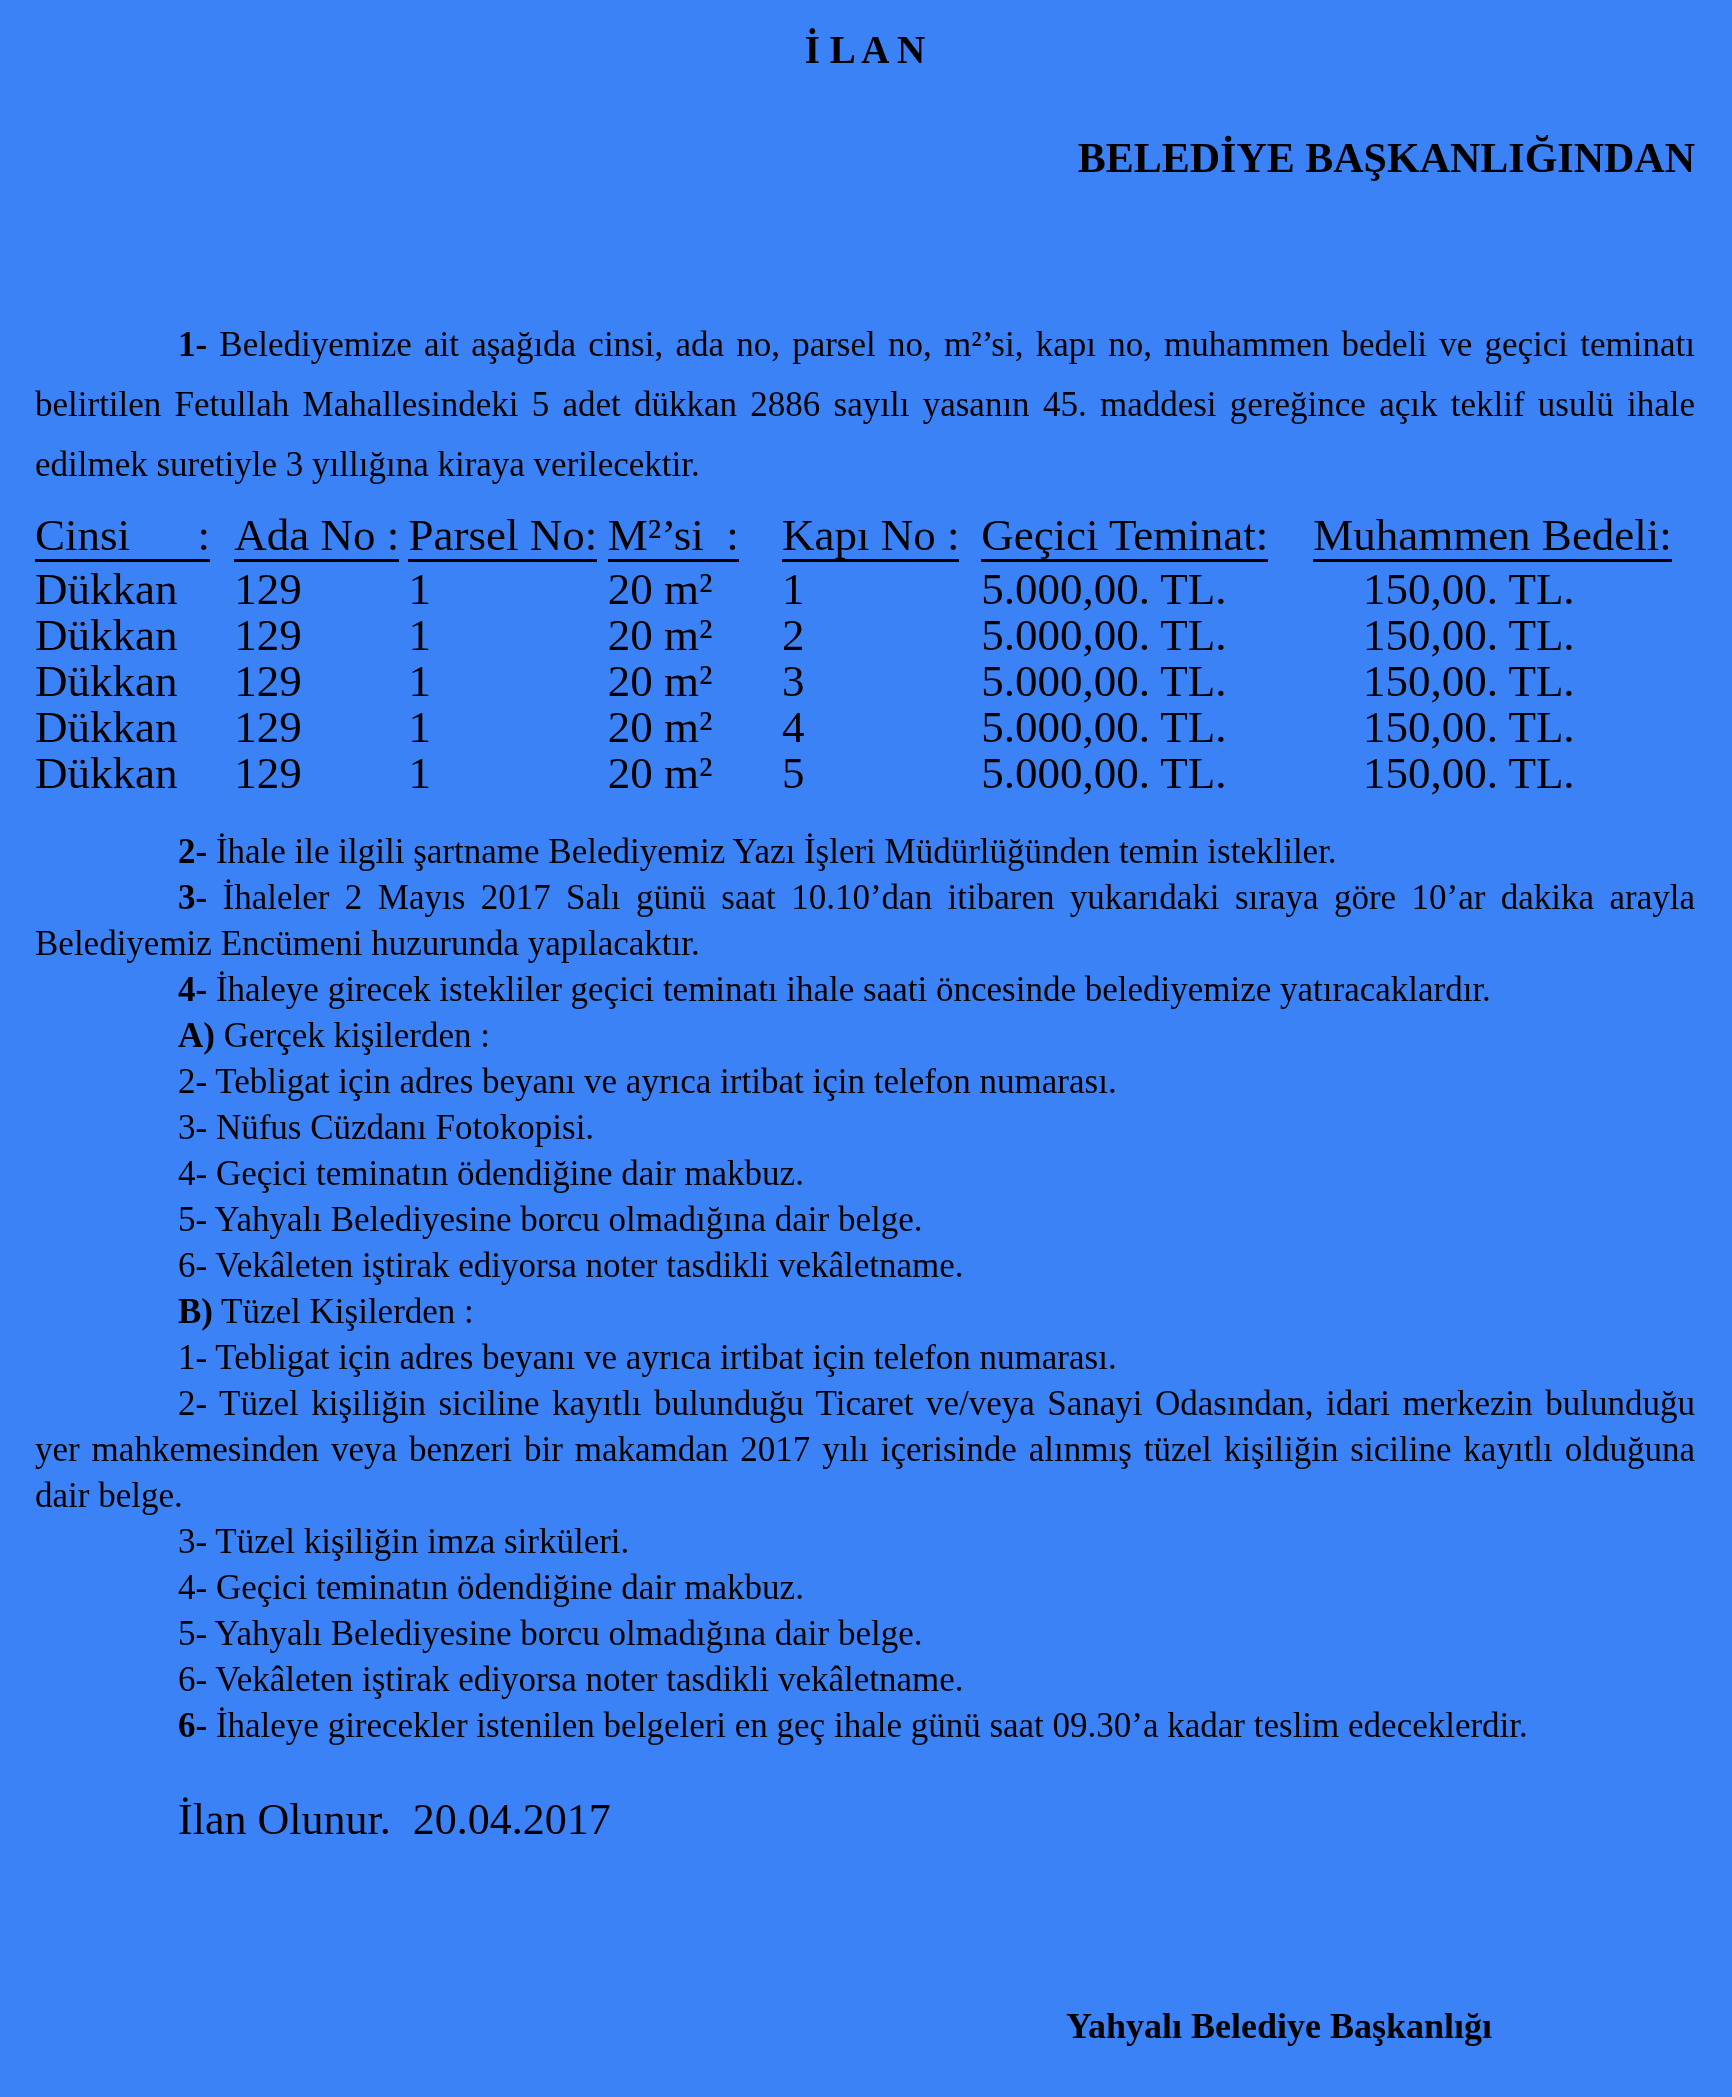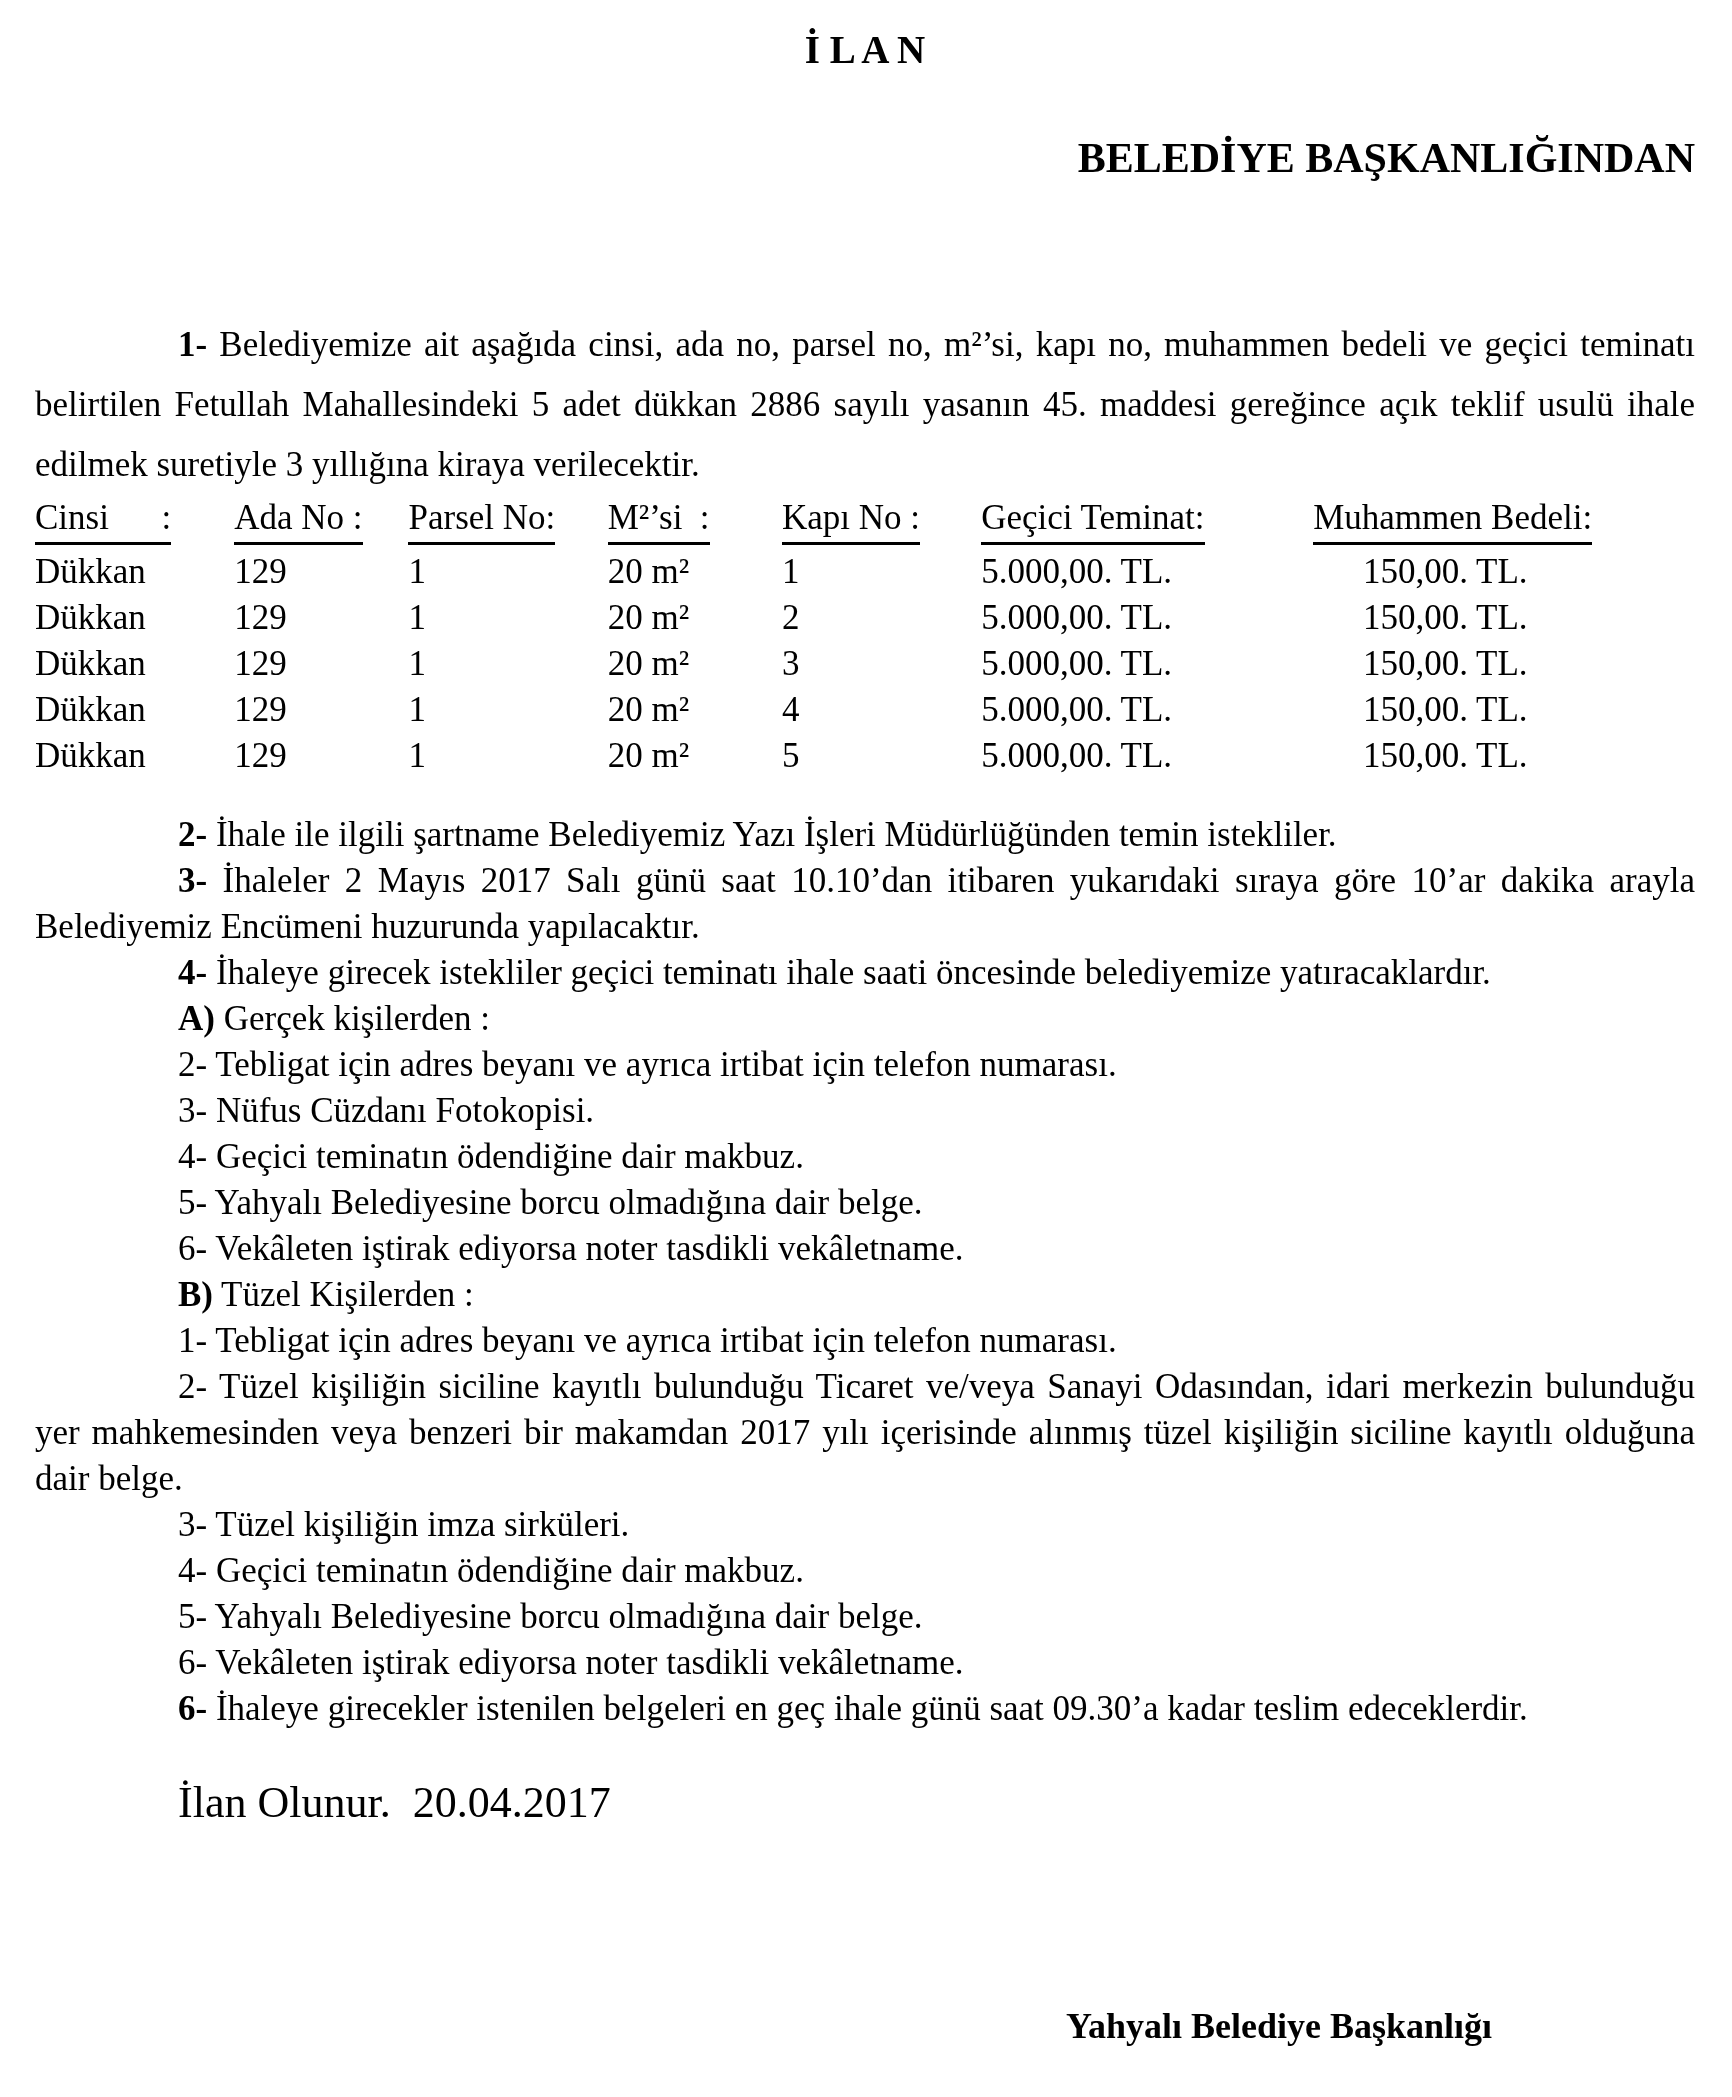--- a/index.html
+++ b/index.html
@@ -1,20 +1,20 @@
 <!DOCTYPE html>
 <html style="font-size:12.4px"><head>
 <meta charset="utf-8">
 <style>
   html,body { margin:0; padding:0; background:#888; }
   .page {
     position:relative;
     width:1732px; height:2097px;
     margin:0 auto;
-    background:#ffffff;
+    background:#3b82f6;
     color:#000;
     font-family:"Liberation Serif","DejaVu Serif",serif;
     box-sizing:border-box;
     padding:19.4px 37px 0 35px;
     overflow:hidden;
   }
   .title {
     margin:7.7px 0 0 0;
     text-align:center;
     font-weight:bold;
@@ -31,21 +31,21 @@
   }
   .para {
     margin:132px 0 0 0;
     font-size:35px;
     line-height:60px;
     text-align:justify;
     text-indent:143px;
   }
   .b { font-weight:bold; }
   
-  .table { font-size:35px; }
+  .table { margin-top:17px; font-size:45px; }
   .t-row { display:flex; line-height:46px; }
   .t-head { margin-bottom:4.6px; }
   .c { }
   .c1 { width:12%;  text-align:left; }
   .c2 { width:10.5%; }
   .c3 { width:12%; }
   .c4 { width:10.5%; }
   .c5 { width:12%; }
   .c6 { width:23%; }
   .c7 { width:20%; }

